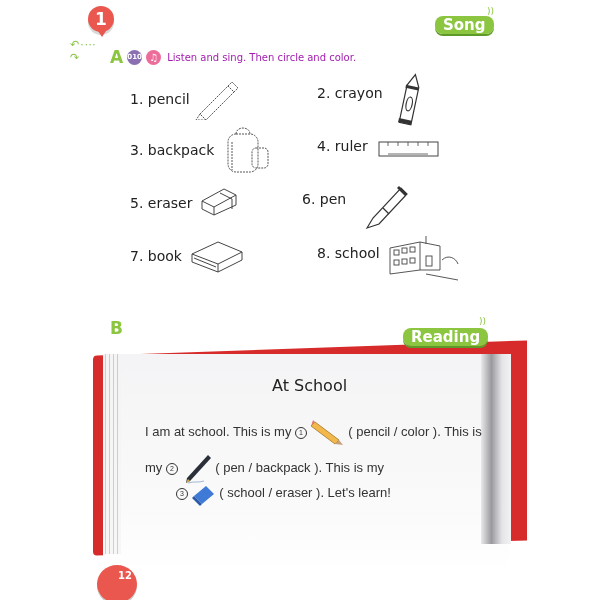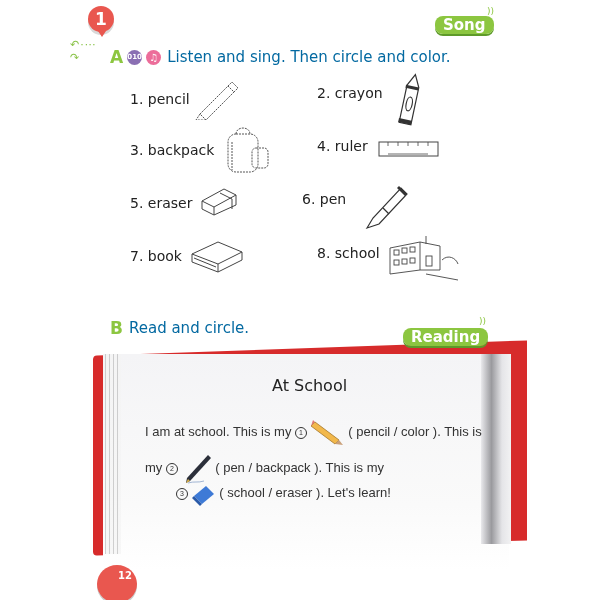--- a/index.html
+++ b/index.html
@@ -4,21 +4,21 @@
 <style>
   html,body{margin:0;padding:0;background:#fff;}
   body{width:600px;height:600px;position:relative;overflow:hidden;font-family:"DejaVu Sans",sans-serif;color:#222;}
   .abs{position:absolute;}
   .unit-badge{left:88px;top:6px;width:26px;height:26px;border-radius:50%;background:#e9574f;color:#fff;font-weight:bold;font-size:17px;text-align:center;line-height:26px;box-shadow:0 3px 0 #d9d9d9;}
   .unit-badge:after{content:"";position:absolute;left:10px;bottom:-5px;border-left:4px solid transparent;border-right:4px solid transparent;border-top:6px solid #e9574f;}
   .swirl{left:70px;top:38px;width:34px;height:16px;color:#8bc34a;font-size:11px;letter-spacing:1px;}
   .sec-letter{color:#8cc640;font-weight:bold;font-size:17px;}
   .icon-cd{width:15px;height:15px;border-radius:50%;background:#8a6fb3;color:#fff;font-size:7px;text-align:center;line-height:15px;font-weight:bold;}
   .icon-note{width:15px;height:15px;border-radius:50%;background:#ec6d9a;color:#fff;font-size:10px;text-align:center;line-height:15px;}
-  .instr{font-size:15px;color:#0369a1;}
+  .instr{font-size:10px;color:#a21caf;}
   .tag{background:#8cc640;color:#fff;font-weight:bold;border-radius:8px;padding:0 8px;box-shadow:0 2px 0 #5e9a2a;font-size:15px;line-height:22px;}
   .tag-waves{color:#8cc640;font-size:9px;}
   .item{font-size:14px;color:#222;}
   .pic{position:absolute;}
   .book-wrap{left:93px;top:340px;width:434px;height:230px;}
   .book-cover{position:absolute;left:0;top:8px;width:434px;height:200px;background:#d72b2b;transform:skewY(-2deg);border-radius:4px 0 0 4px;}
   .page{position:absolute;left:10px;top:14px;width:406px;height:216px;background:linear-gradient(180deg,#f4f4f6 0%,#fafafa 70%,#fff 100%);}
   .page-lines{position:absolute;left:12px;top:14px;width:16px;height:200px;background:repeating-linear-gradient(90deg,#bbb 0 1px,#f4f4f4 1px 4px);opacity:.7;}
   .page-right-edge{position:absolute;left:388px;top:14px;width:30px;height:190px;background:linear-gradient(90deg,#e9e9ec 0%,#9a9a9e 35%,#e5e5e8 70%,#f2f2f3 100%);}
   .story-title{font-size:16px;color:#222;}
@@ -127,21 +127,20 @@
       <rect x="16" y="29" width="5" height="5"></rect>
       <rect x="24" y="28" width="5" height="5"></rect>
     <rect x="40" y="26" width="6" height="10"></rect>
       <path d="M40 44 L72 50"></path>
       <path d="M56 30 C62 24 70 28 72 34"></path>
   </g>
 </svg>
 
 <div class="abs" style="left:110px;top:318px;display:flex;align-items:center;gap:6px;">
   <span class="sec-letter">B</span>
-  <span class="instr">Read and circle.</span>
 </div>
 
 <div class="abs book-wrap">
   <div class="book-cover"></div>
   <div class="page"></div>
   <div class="page-lines"></div>
   <div class="page-right-edge"></div>
 </div>
 
 <div class="abs" style="left:403px;top:326px;">

